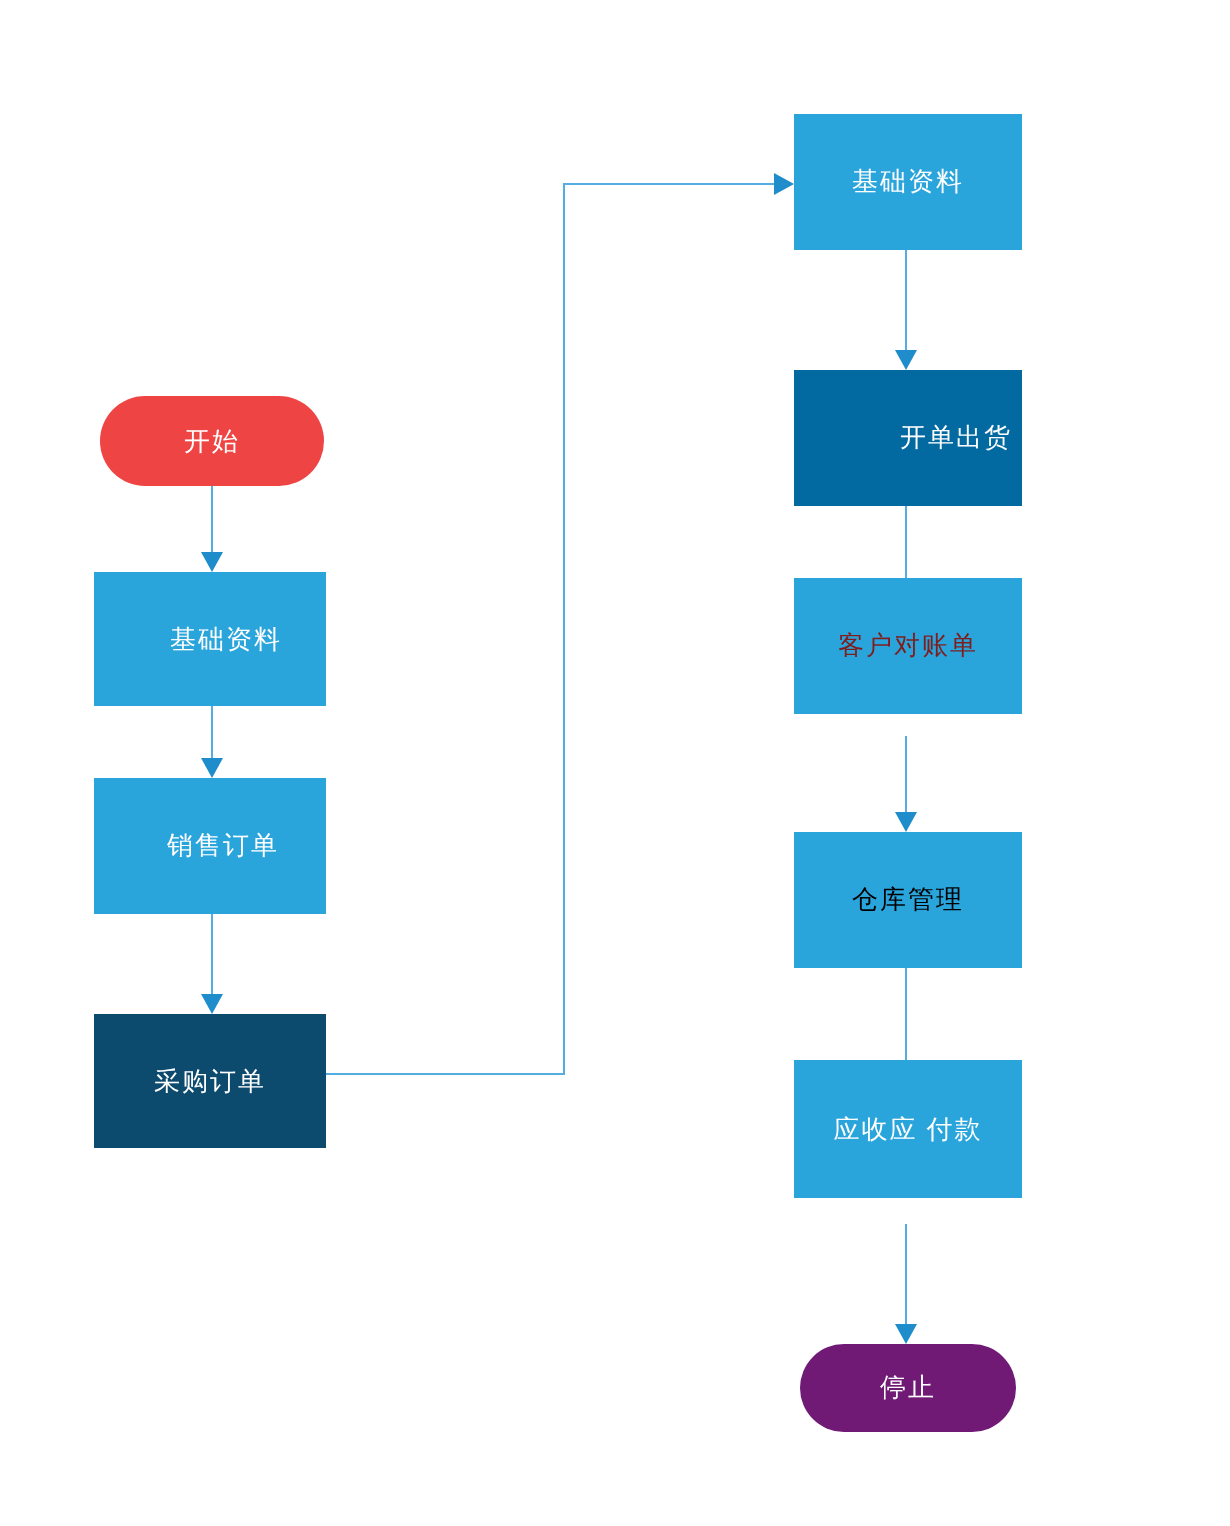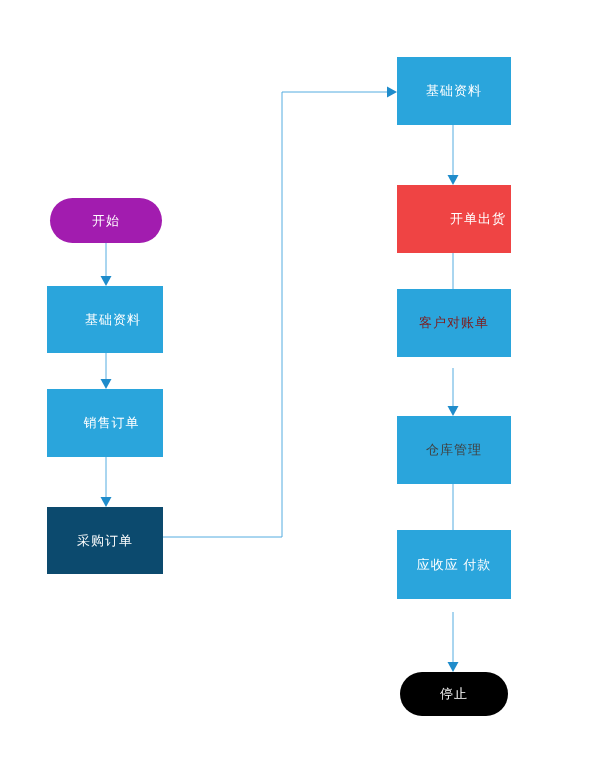--- a/index.html
+++ b/index.html
@@ -84,45 +84,45 @@
       <polyline points="453,253 453,291" fill="none" stroke="#54ACE0" stroke-width="1"></polyline>
       <polygon points="447.5,290 458.5,290 453,300" fill="#1F8CCB"></polygon>
       <polyline points="453,368 453,407" fill="none" stroke="#54ACE0" stroke-width="1"></polyline>
       <polygon points="447.5,406 458.5,406 453,416" fill="#1F8CCB"></polygon>
       <polyline points="453,484 453,534" fill="none" stroke="#54ACE0" stroke-width="1"></polyline>
       <polygon points="447.5,533 458.5,533 453,543" fill="#1F8CCB"></polygon>
       <polyline points="453,612 453,663" fill="none" stroke="#54ACE0" stroke-width="1"></polyline>
       <polygon points="447.5,662 458.5,662 453,672" fill="#1F8CCB"></polygon>
     </svg>
   <div id="nodes-layer">
-      <div class="node terminal" style="left: 50px; top: 198px; width: 112px; height: 45px; background: #a21caf; color: rgb(255, 255, 255);">
+      <div class="node terminal" style="left: 50px; top: 198px; width: 112px; height: 45px; background: #ef4444; color: rgb(255, 255, 255);">
         <span>开始</span>
       </div>
       <div class="node process" style="left: 47px; top: 286px; width: 116px; height: 67px; background: rgb(42, 165, 220); color: rgb(255, 255, 255); padding-left: 16px;">
         <span>基础资料</span>
       </div>
       <div class="node process" style="left: 47px; top: 389px; width: 116px; height: 68px; background: rgb(42, 165, 220); color: rgb(255, 255, 255); padding-left: 13px;">
         <span>销售订单</span>
       </div>
       <div class="node process" style="left: 47px; top: 507px; width: 116px; height: 67px; background: #0c4a6e; color: rgb(255, 255, 255);">
         <span>采购订单</span>
       </div>
       <div class="node process" style="left: 397px; top: 57px; width: 114px; height: 68px; background: rgb(42, 165, 220); color: rgb(255, 255, 255);">
         <span>基础资料</span>
       </div>
-      <div class="node process" style="left: 397px; top: 185px; width: 114px; height: 68px; background: #ef4444; color: rgb(255, 255, 255); padding-left: 48px;">
+      <div class="node process" style="left: 397px; top: 185px; width: 114px; height: 68px; background: #0369a1; color: rgb(255, 255, 255); padding-left: 48px;">
         <span>开单出货</span>
       </div>
       <div class="node process" style="left: 397px; top: 289px; width: 114px; height: 68px; background: rgb(42, 165, 220); color: #7f1d1d;">
         <span>客户对账单</span>
       </div>
-      <div class="node process" style="left: 397px; top: 416px; width: 114px; height: 68px; background: rgb(42, 165, 220); color: #404040;">
+      <div class="node process" style="left: 397px; top: 416px; width: 114px; height: 68px; background: rgb(42, 165, 220); color: #000000;">
         <span>仓库管理</span>
       </div>
       <div class="node process" style="left: 397px; top: 530px; width: 114px; height: 69px; background: rgb(42, 165, 220); color: rgb(255, 255, 255);">
         <span>应收应 付款</span>
       </div>
-      <div class="node terminal" style="left: 400px; top: 672px; width: 108px; height: 44px; background: #000000; color: rgb(255, 255, 255);">
+      <div class="node terminal" style="left: 400px; top: 672px; width: 108px; height: 44px; background: #701a75; color: rgb(255, 255, 255);">
         <span>停止</span>
       </div>
     </div>
 
 </div>
 
 </body></html>

